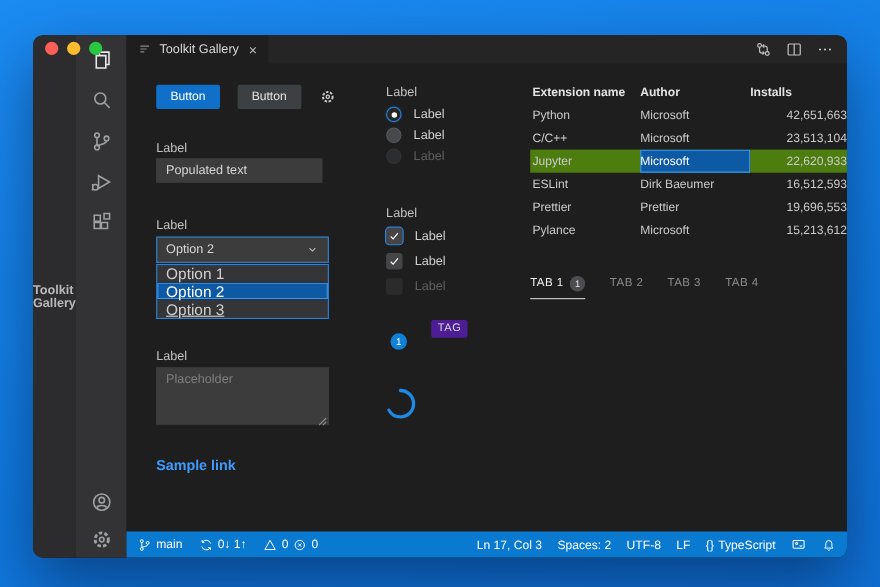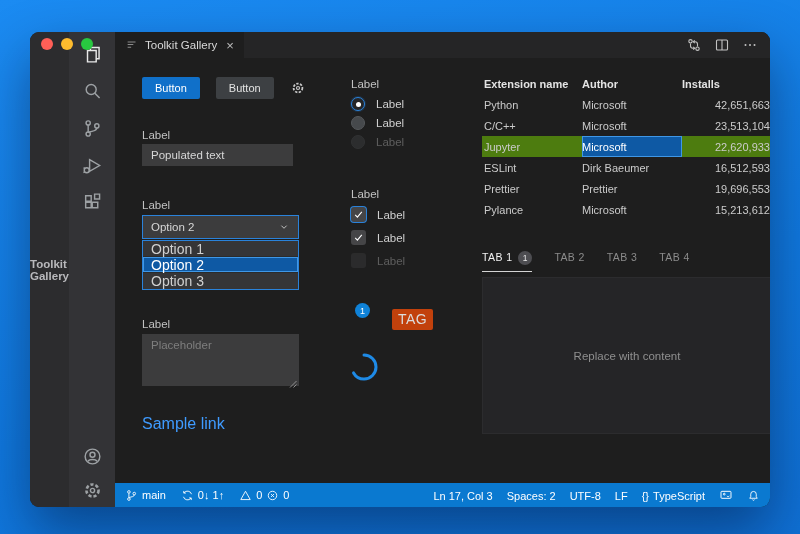--- a/index.html
+++ b/index.html
@@ -64,52 +64,52 @@
                 font-size:11.5px; padding:0 8px; font-family:inherit; outline:none; }
 
   .select { position:absolute; left:27px; top:157px; width:157px; height:24px;
             background:#3c3c3d; border:1px solid #2a82da; color:#d6d6d6;
             display:flex; align-items:center; font-size:11.5px; padding:0 8px; }
   .select svg { margin-left:auto; stroke:#c4c4c4; fill:none; stroke-width:1.3; }
   .listbox { position:absolute; left:27px; top:182px; width:157px;
              background:#353537; border:1px solid #2a82da; }
   .option { height:16px; display:flex; align-items:center; padding:0 8px;
             font-size:14px; color:#d0d0d0; border-bottom:1px solid #2b2b2c; }
-  .option:last-child { border-bottom:none; }
+  .option:last-child { border-bottom:none;text-decoration:underline; }
   .option.selected { background:#0e59a4; color:#fff; box-shadow:inset 0 0 0 1px #3f97e6; }
 
   .text-area { position:absolute; left:27px; top:276px; width:157px; height:52px;
                background:#3c3c3d; border:1px solid #3c3c3d; color:#d6d6d6; resize:none;
                font-size:11.5px; padding:4px 8px; font-family:inherit; outline:none; overflow:hidden; }
   .text-area::placeholder { color:#7e7e7e; }
   .grip { position:absolute; left:173px; top:317px; pointer-events:none; }
   .grip svg { stroke:#8f8f8f; stroke-width:1; fill:none; }
 
-  .sample-link { position:absolute; left:27px; top:357px; font-size:16px;
-                 color:#3f9bff; text-decoration:none; }
+  .sample-link { position:absolute; left:27px; top:357px; font-size:13px;
+                 color:#3f9bff; text-decoration:none;font-weight:bold; }
 
   
   .radio-row, .check-row { position:absolute; display:flex; align-items:center; gap:11px;
                            font-size:11.5px; color:#d0d0d0; }
   .radio { width:14px; height:14px; border-radius:50%; background:#46494c;
            border:1px solid #55585b; position:relative; flex:0 0 auto; }
   .radio.checked { background:#252526; border:1px solid #2a82da; box-shadow:0 0 0 1px #2a82da33; }
   .radio.checked::after { content:""; position:absolute; left:3.5px; top:3.5px;
            width:5px; height:5px; border-radius:50%; background:#fff; }
   .dim { opacity:.35; }
   .checkbox { width:15px; height:15px; border-radius:3px; background:#454547;
               display:flex; align-items:center; justify-content:center; flex:0 0 auto; }
   .checkbox.focus { box-shadow:0 0 0 1px #2a82da; }
   .checkbox svg { stroke:#fff; fill:none; stroke-width:1.6; }
 
   .badge { position:absolute; left:240px; top:245px; width:15px; height:15px;
            border-radius:50%; background:#0f82d8; color:#fff; font-size:9px;
            display:flex; align-items:center; justify-content:center; }
-  .tag { position:absolute; left:277px; top:251px; background:#c2410c; color:#dcdcdc;
-         font-size:14px; letter-spacing:.5px; padding:2px 6px 3px; border-radius:2px; }
+  .tag { position:absolute; left:277px; top:233px; background:#4c1d95; color:#dcdcdc;
+         font-size:10px; letter-spacing:.5px; padding:2px 6px 3px; border-radius:2px; }
   .spinner { position:absolute; left:234px; top:294px; }
 
   
   .grid { position:absolute; left:367px; top:16px; width:290px; font-size:11px; }
   .grid-row { display:flex; align-items:center; height:21px; color:#cbcbcb; }
   .grid-row.header { color:#e4e4e4; font-weight:600; height:20px; }
   .gc1 { width:100px; padding-left:2px; }
   .gc2 { width:100px; }
   .gc3 { width:88px; text-align:right; }
   .grid-row.header .gc3 { text-align:left; }
@@ -369,23 +369,20 @@
             <div class="ptab">
               <span>TAB 2</span>
             </div>
             <div class="ptab">
               <span>TAB 3</span>
             </div>
             <div class="ptab">
               <span>TAB 4</span>
             </div>
           </div>
-          <div class="panel">
-            <span>Replace with content</span>
-          </div>
 
         </div>
 
         <div class="statusbar">
           <span class="sb-item">
             <svg width="13" height="13" viewBox="0 0 16 16">
                 <circle cx="4.8" cy="3.6" r="1.6"></circle>
                 <circle cx="4.8" cy="12.4" r="1.6"></circle>
                 <circle cx="11.4" cy="5.6" r="1.6"></circle>
                 <path d="M4.8 5.2v5.6"></path>

